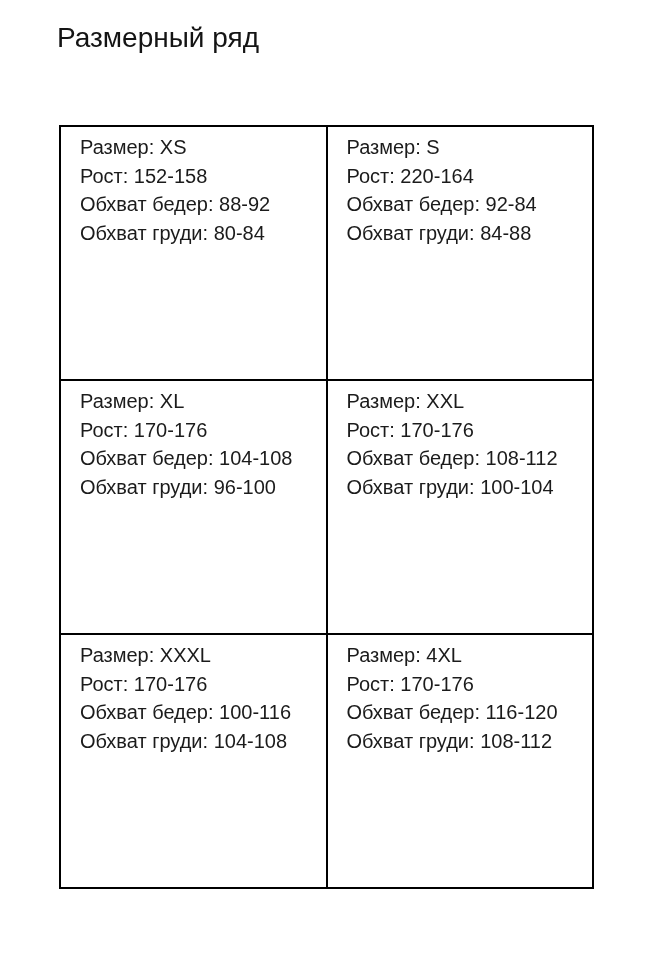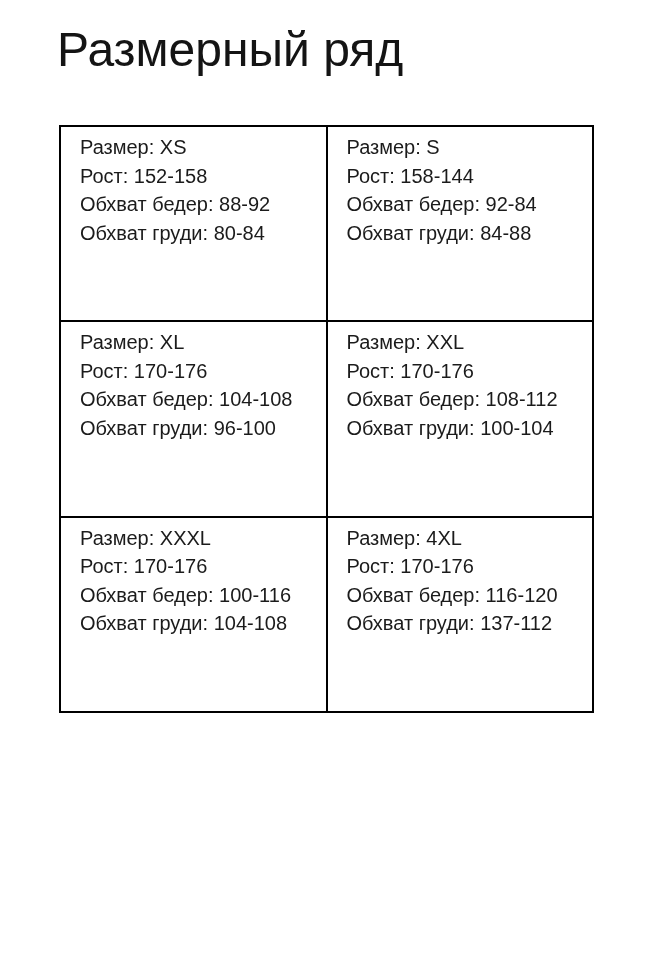--- a/index.html
+++ b/index.html
@@ -14,32 +14,32 @@
     position: relative;
     font-family: "Liberation Sans", "DejaVu Sans", sans-serif;
     color: #1b1b1b;
     overflow: hidden;
   }
   .page-title {
     position: absolute;
     left: 57px;
     top: 22px;
     margin: 0;
-    font-size: 48px;
+    font-size: 28px;
     line-height: 1.15;
     font-weight: 400;
     color: #141414;
     white-space: nowrap;
   }
   table.size-table {
     position: absolute;
     left: 59px;
     top: 125px;
     width: 535px;
-    height: 588px;
+    height: 764px;
     border-collapse: collapse;
     table-layout: fixed;
   }
   table.size-table td {
     border: 2px solid #000000;
     width: 50%;
     vertical-align: top;
     padding: 6px 8px 0 19px;
     background: #ffffff;
   }
@@ -62,21 +62,21 @@
   <tbody>
     <tr>
       <td>
         <div class="cell-line">Размер: XS</div>
         <div class="cell-line">Рост: 152-158</div>
         <div class="cell-line">Обхват бедер: 88-92</div>
         <div class="cell-line">Обхват груди: 80-84</div>
       </td>
       <td>
         <div class="cell-line">Размер: S</div>
-        <div class="cell-line">Рост: 158-144</div>
+        <div class="cell-line">Рост: 220-164</div>
         <div class="cell-line">Обхват бедер: 92-84</div>
         <div class="cell-line">Обхват груди: 84-88</div>
       </td>
     </tr>
     <tr>
       <td>
         <div class="cell-line">Размер: XL</div>
         <div class="cell-line">Рост: 170-176</div>
         <div class="cell-line">Обхват бедер: 104-108</div>
         <div class="cell-line">Обхват груди: 96-100</div>
@@ -92,17 +92,17 @@
       <td>
         <div class="cell-line">Размер: XXXL</div>
         <div class="cell-line">Рост: 170-176</div>
         <div class="cell-line">Обхват бедер: 100-116</div>
         <div class="cell-line">Обхват груди: 104-108</div>
       </td>
       <td>
         <div class="cell-line">Размер: 4XL</div>
         <div class="cell-line">Рост: 170-176</div>
         <div class="cell-line">Обхват бедер: 116-120</div>
-        <div class="cell-line">Обхват груди: 137-112</div>
+        <div class="cell-line">Обхват груди: 108-112</div>
       </td>
     </tr>
   </tbody>
 </table>
 
 </body></html>

